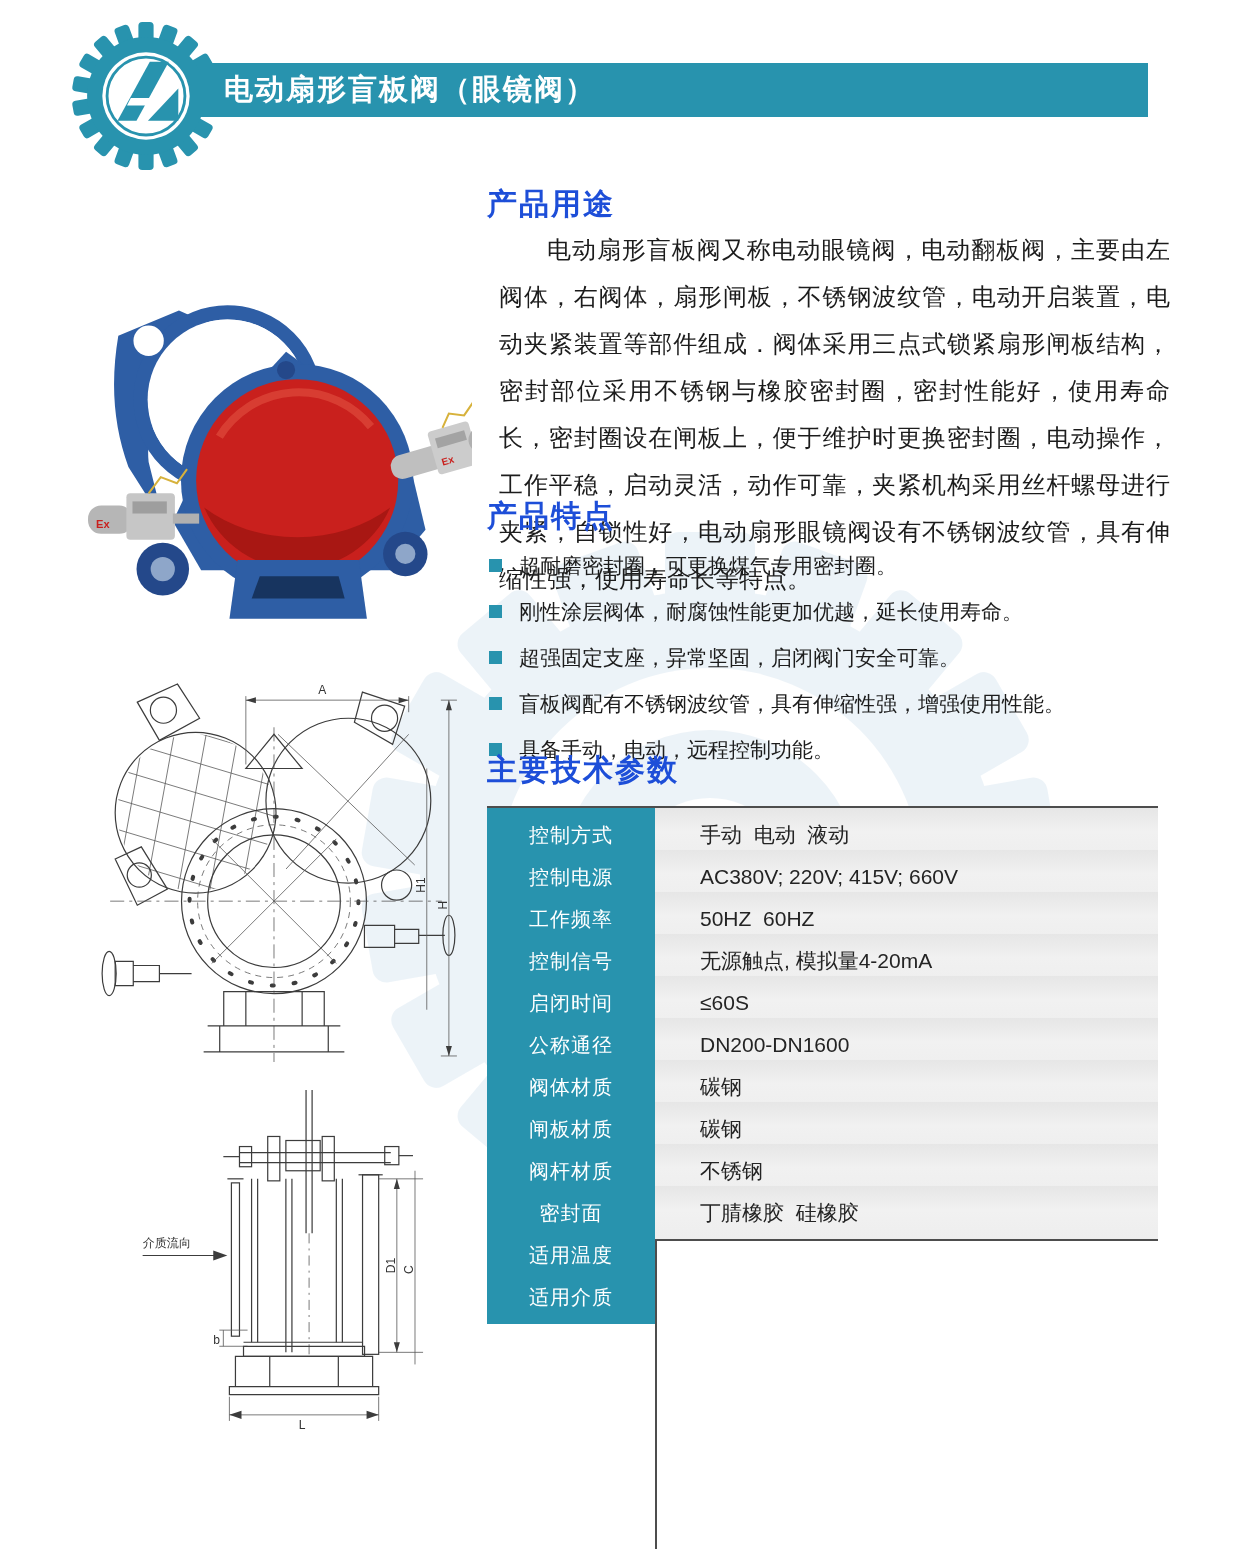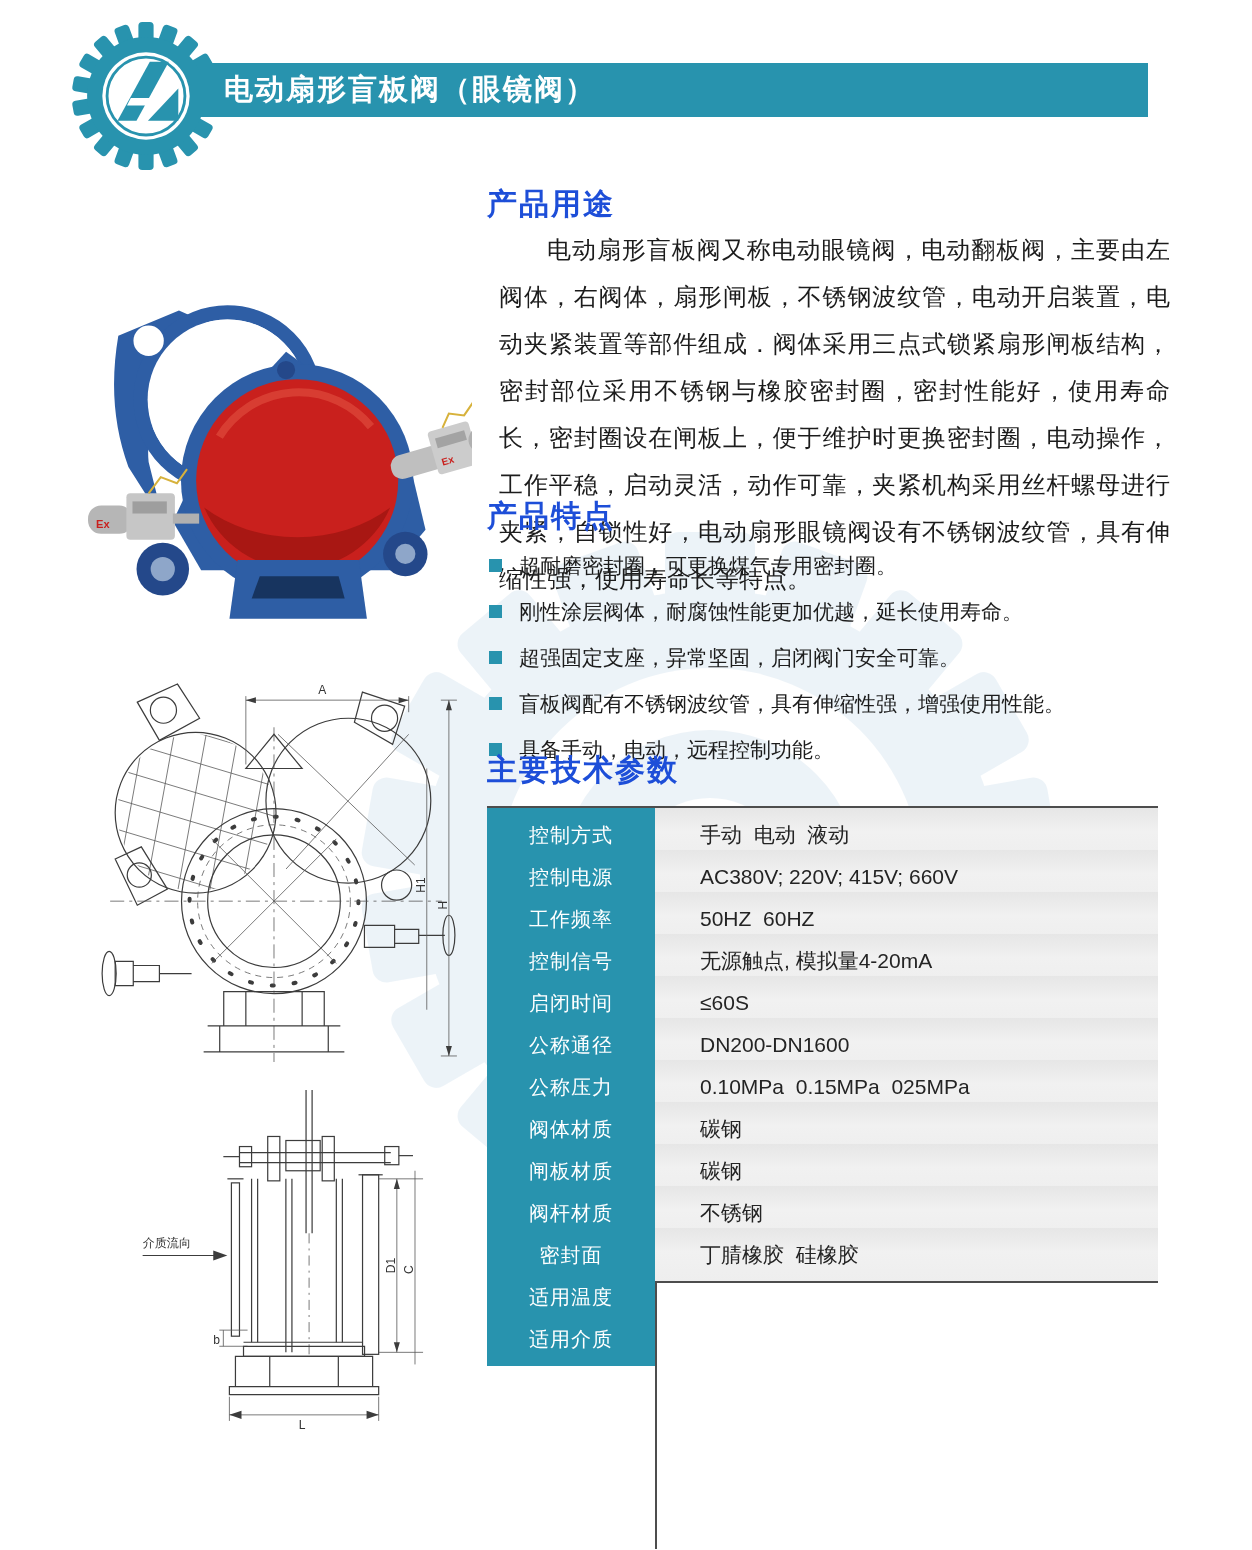--- a/index.html
+++ b/index.html
@@ -332,24 +332,20 @@
       </div>
       <div class="p-row">
         <div class="p-label">启闭时间</div>
         <div class="p-value">≤60S</div>
       </div>
       <div class="p-row">
         <div class="p-label">公称通径</div>
         <div class="p-value">DN200-DN1600</div>
       </div>
       <div class="p-row">
-        <div class="p-label">公称压力</div>
-        <div class="p-value">0.10MPa  0.15MPa  025MPa</div>
-      </div>
-      <div class="p-row">
         <div class="p-label">阀体材质</div>
         <div class="p-value">碳钢</div>
       </div>
       <div class="p-row">
         <div class="p-label">闸板材质</div>
         <div class="p-value">碳钢</div>
       </div>
       <div class="p-row">
         <div class="p-label">阀杆材质</div>
         <div class="p-value">不锈钢</div>

